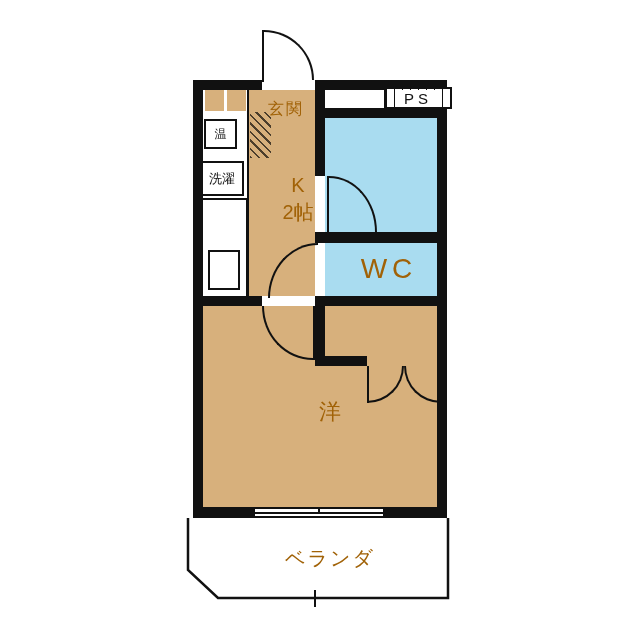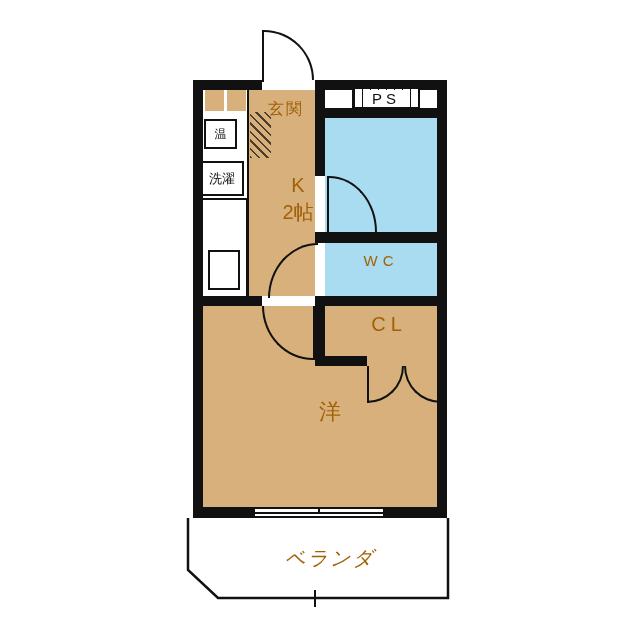--- a/index.html
+++ b/index.html
@@ -19,21 +19,21 @@
   .lbl{position:absolute;text-align:center;color:#a16207;line-height:1.2;}
   .hatch-diag{
     position:absolute;
     background:repeating-linear-gradient(45deg, rgba(0,0,0,0.65) 0 1.5px, rgba(0,0,0,0) 1.5px 6px);
   }
   .hatch-vert{
     background:repeating-linear-gradient(90deg, #111 0 1.5px, #fff 1.5px 8px);
   }
   .ps-box{
     position:absolute;border:2px solid #111;box-sizing:border-box;
-    display:flex;align-items:center;justify-content:center;
+    display:flex;align-items:center;justify-content:center;margin-left:32px;
   }
   .ps-box span{background:#fff;padding:0 3px;font-size:15px;letter-spacing:4px;}
   .fix-lbl{display:flex;align-items:center;justify-content:center;height:100%;width:100%;}
 </style>
 </head>
 <body>
 
 <div id="stage">
 
   <div class="floor wood" style="left:249px;top:90px;width:66px;height:206px;"></div>
@@ -105,23 +105,22 @@
   </svg>
 
   <div class="lbl" style="left:253px;top:99px;width:66px;font-size:16px;letter-spacing:2px;">玄関</div>
 
   <div class="lbl" style="left:268px;top:172px;width:60px;font-size:20px;line-height:27px;">
     <div>K</div>
     <div>2帖</div>
   </div>
 
 
-  <div class="lbl" style="left:329px;top:252px;width:104px;font-size:15px;letter-spacing:5px;">WC</div>
+  <div class="lbl" style="left:337px;top:252px;width:104px;font-size:28px;letter-spacing:5px;">WC</div>
 
-  <div class="lbl" style="left:337px;top:312px;width:104px;font-size:20px;letter-spacing:5px;">CL</div>
 
   <div class="lbl" style="left:270px;top:396px;width:120px;font-size:22px;line-height:31px;">
     <div>洋</div>
   </div>
 
-  <div class="lbl" style="left:240px;top:546px;width:180px;font-size:20px;letter-spacing:2px;font-style:italic;">ベランダ</div>
+  <div class="lbl" style="left:240px;top:546px;width:180px;font-size:20px;letter-spacing:2px;">ベランダ</div>
 
 </div>
 
 </body></html>

